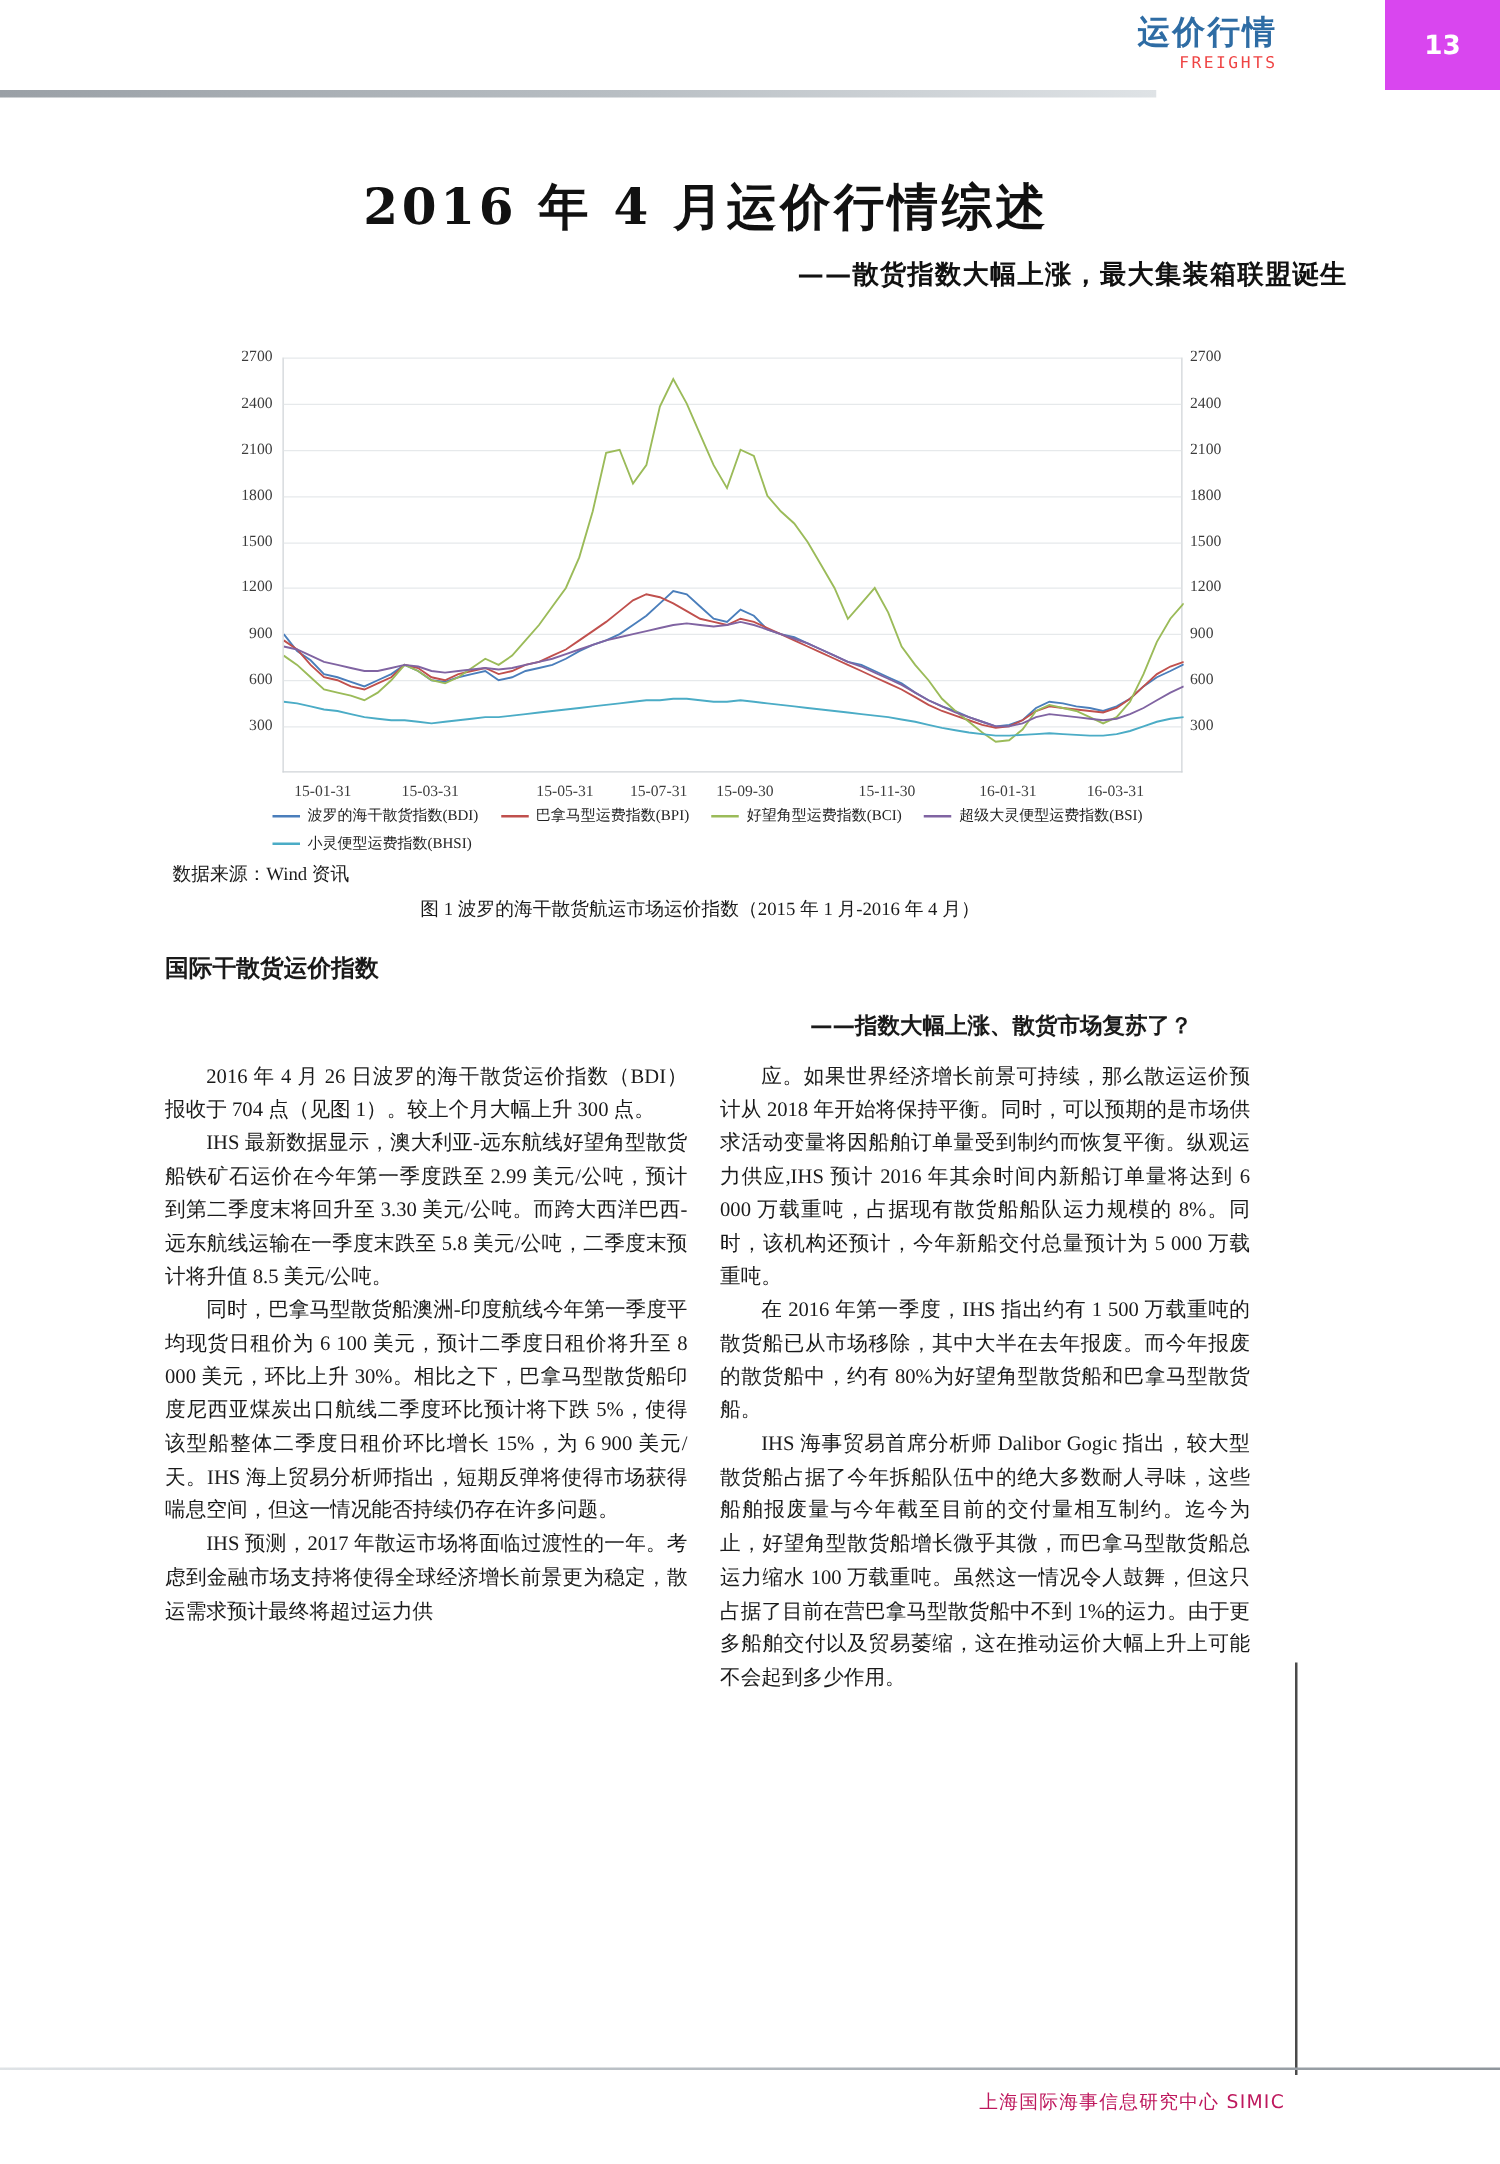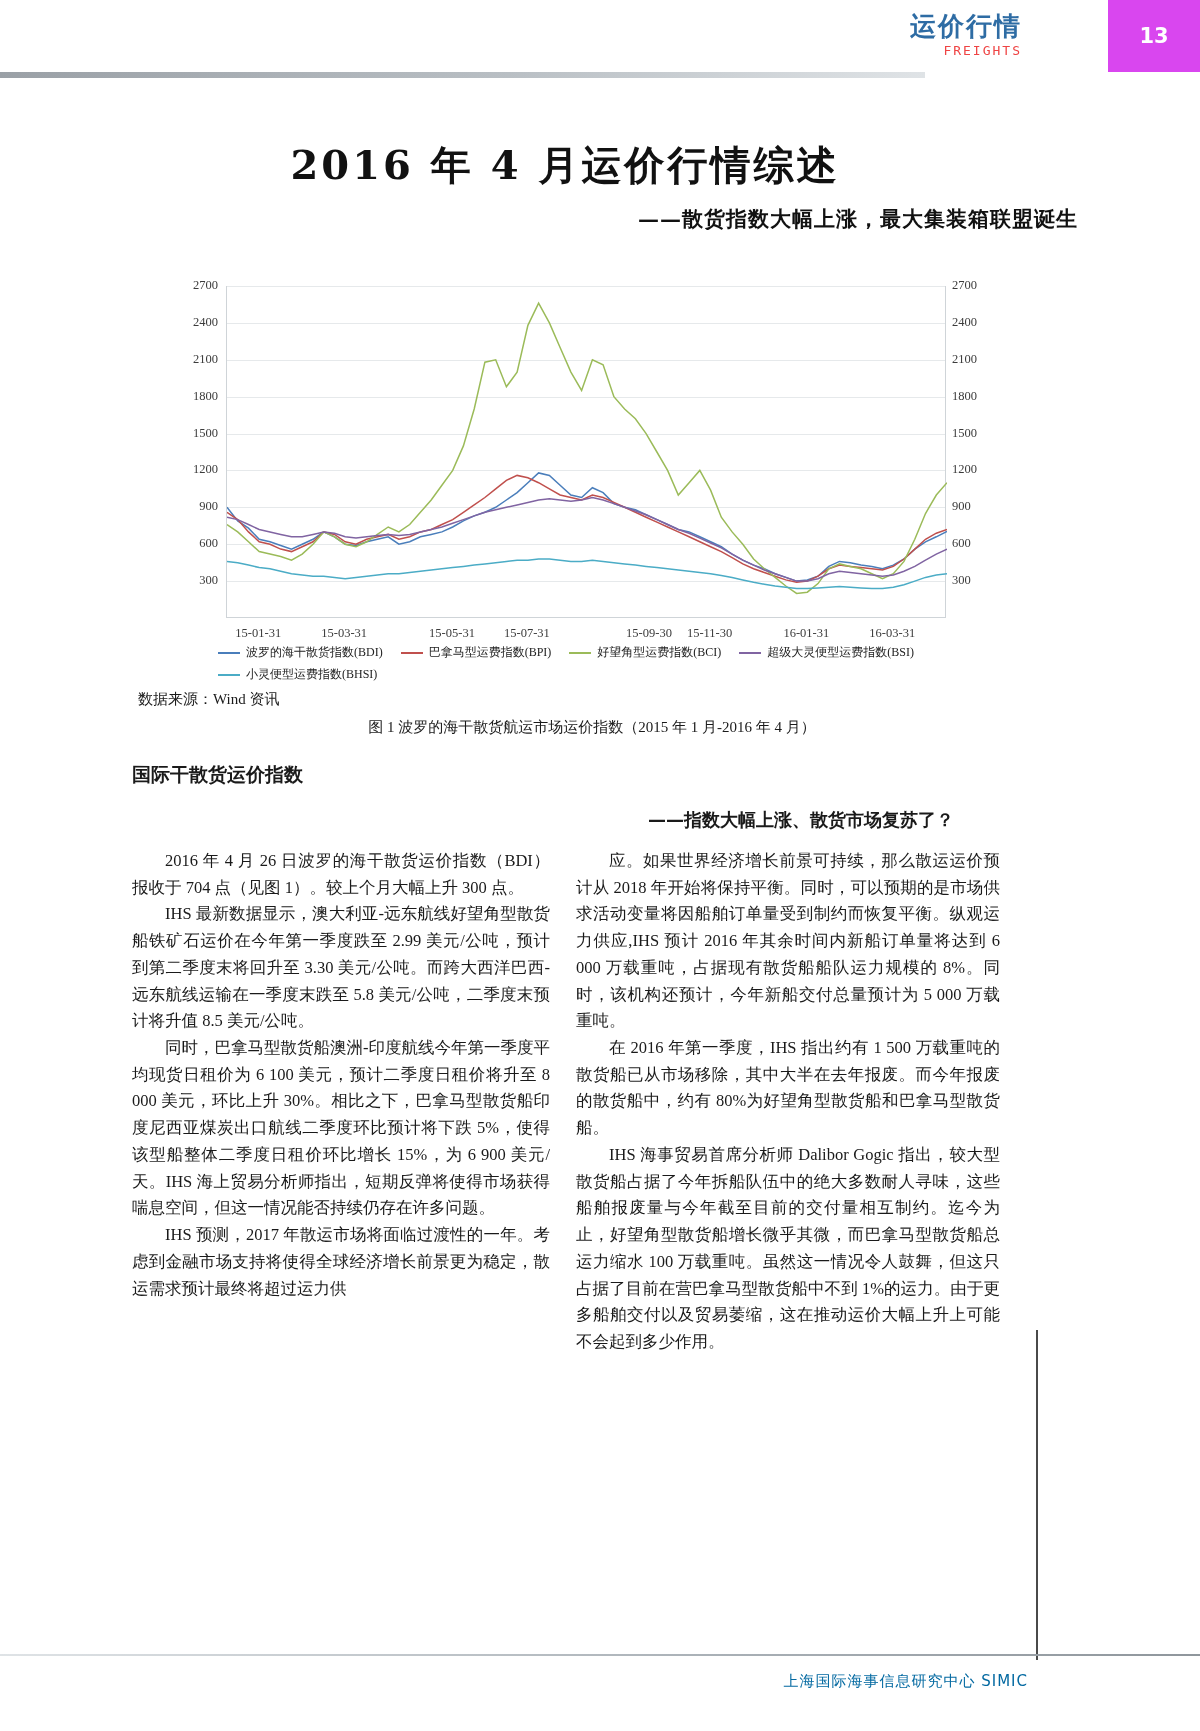--- a/index.html
+++ b/index.html
@@ -106,21 +106,21 @@
   .legend-row.second { margin-top:5px; }
   .legend-item { display:flex; align-items:center; gap:6px; }
   .legend-item .swatch { width:22px; height:2px; display:inline-block; }
 
   .source-note {
     position:absolute; left:138px; top:690px;
     font-size:15px;
   }
   .figure-caption {
     position:absolute; left:0; top:718px; width:1120px;
-    text-align:center; font-size:15px;margin-left:32px;
+    text-align:center; font-size:15px;
   }
 
   
   .section-heading {
     position:absolute; left:132px; top:762px;
     font-family:"DejaVu Sans", sans-serif;
     font-weight:bold; font-size:19px;
   }
   .right-heading {
     position:absolute; left:576px; top:808px; width:450px;
@@ -144,21 +144,21 @@
     position:absolute; left:0; top:1654px; width:1200px; height:2px;
     background:linear-gradient(to right,#dfe3e6 0%, #a9b0b6 60%, #8f969c 100%);
   }
   .footer-vline {
     position:absolute; left:1036px; top:1330px; width:2px; height:330px;
     background:#4a4a4a;
   }
   .footer-text {
     position:absolute; right:172px; top:1672px;
     font-family:"DejaVu Sans", sans-serif;
-    font-size:15px; color:#0369a1; letter-spacing:1px;margin-left:28px;
+    font-size:15px; color:#be185d; letter-spacing:1px;margin-left:28px;
   }
 </style>
 </head>
 <body>
 
 <div class="header">
   <div class="header-rule"></div>
   <div class="header-title-wrap">
     <div class="header-title">运价行情</div>
     <div class="header-sub">FREIGHTS</div>
@@ -206,21 +206,21 @@
       <div class="ytick left" style="top: 42.8889px;">2400</div>
       <div class="ytick right" style="top: 42.8889px;">2400</div>
       <div class="ytick left" style="top: 6px;">2700</div>
       <div class="ytick right" style="top: 6px;">2700</div>
     </div>
   <div id="xlabels">
       <div class="xtick" style="left: 110.239px; top: 354px;">15-01-31</div>
       <div class="xtick" style="left: 196.209px; top: 354px;">15-03-31</div>
       <div class="xtick" style="left: 304px; top: 354px;">15-05-31</div>
       <div class="xtick" style="left: 378.896px; top: 354px;">15-07-31</div>
-      <div class="xtick" style="left: 501px; top: 354px;">15-09-30</div>
+      <div class="xtick" style="left: 448px; top: 354px;">15-09-30</div>
       <div class="xtick" style="left: 561.582px; top: 354px;">15-11-30</div>
       <div class="xtick" style="left: 658.299px; top: 354px;">16-01-31</div>
       <div class="xtick" style="left: 744.269px; top: 354px;">16-03-31</div>
     </div>
 
   <div class="legend">
     <div class="legend-row" id="legend-row-1">
         <div class="legend-item">
           <span class="swatch" style="background: rgb(74, 126, 187);"></span>
           <span>波罗的海干散货指数(BDI)</span>

